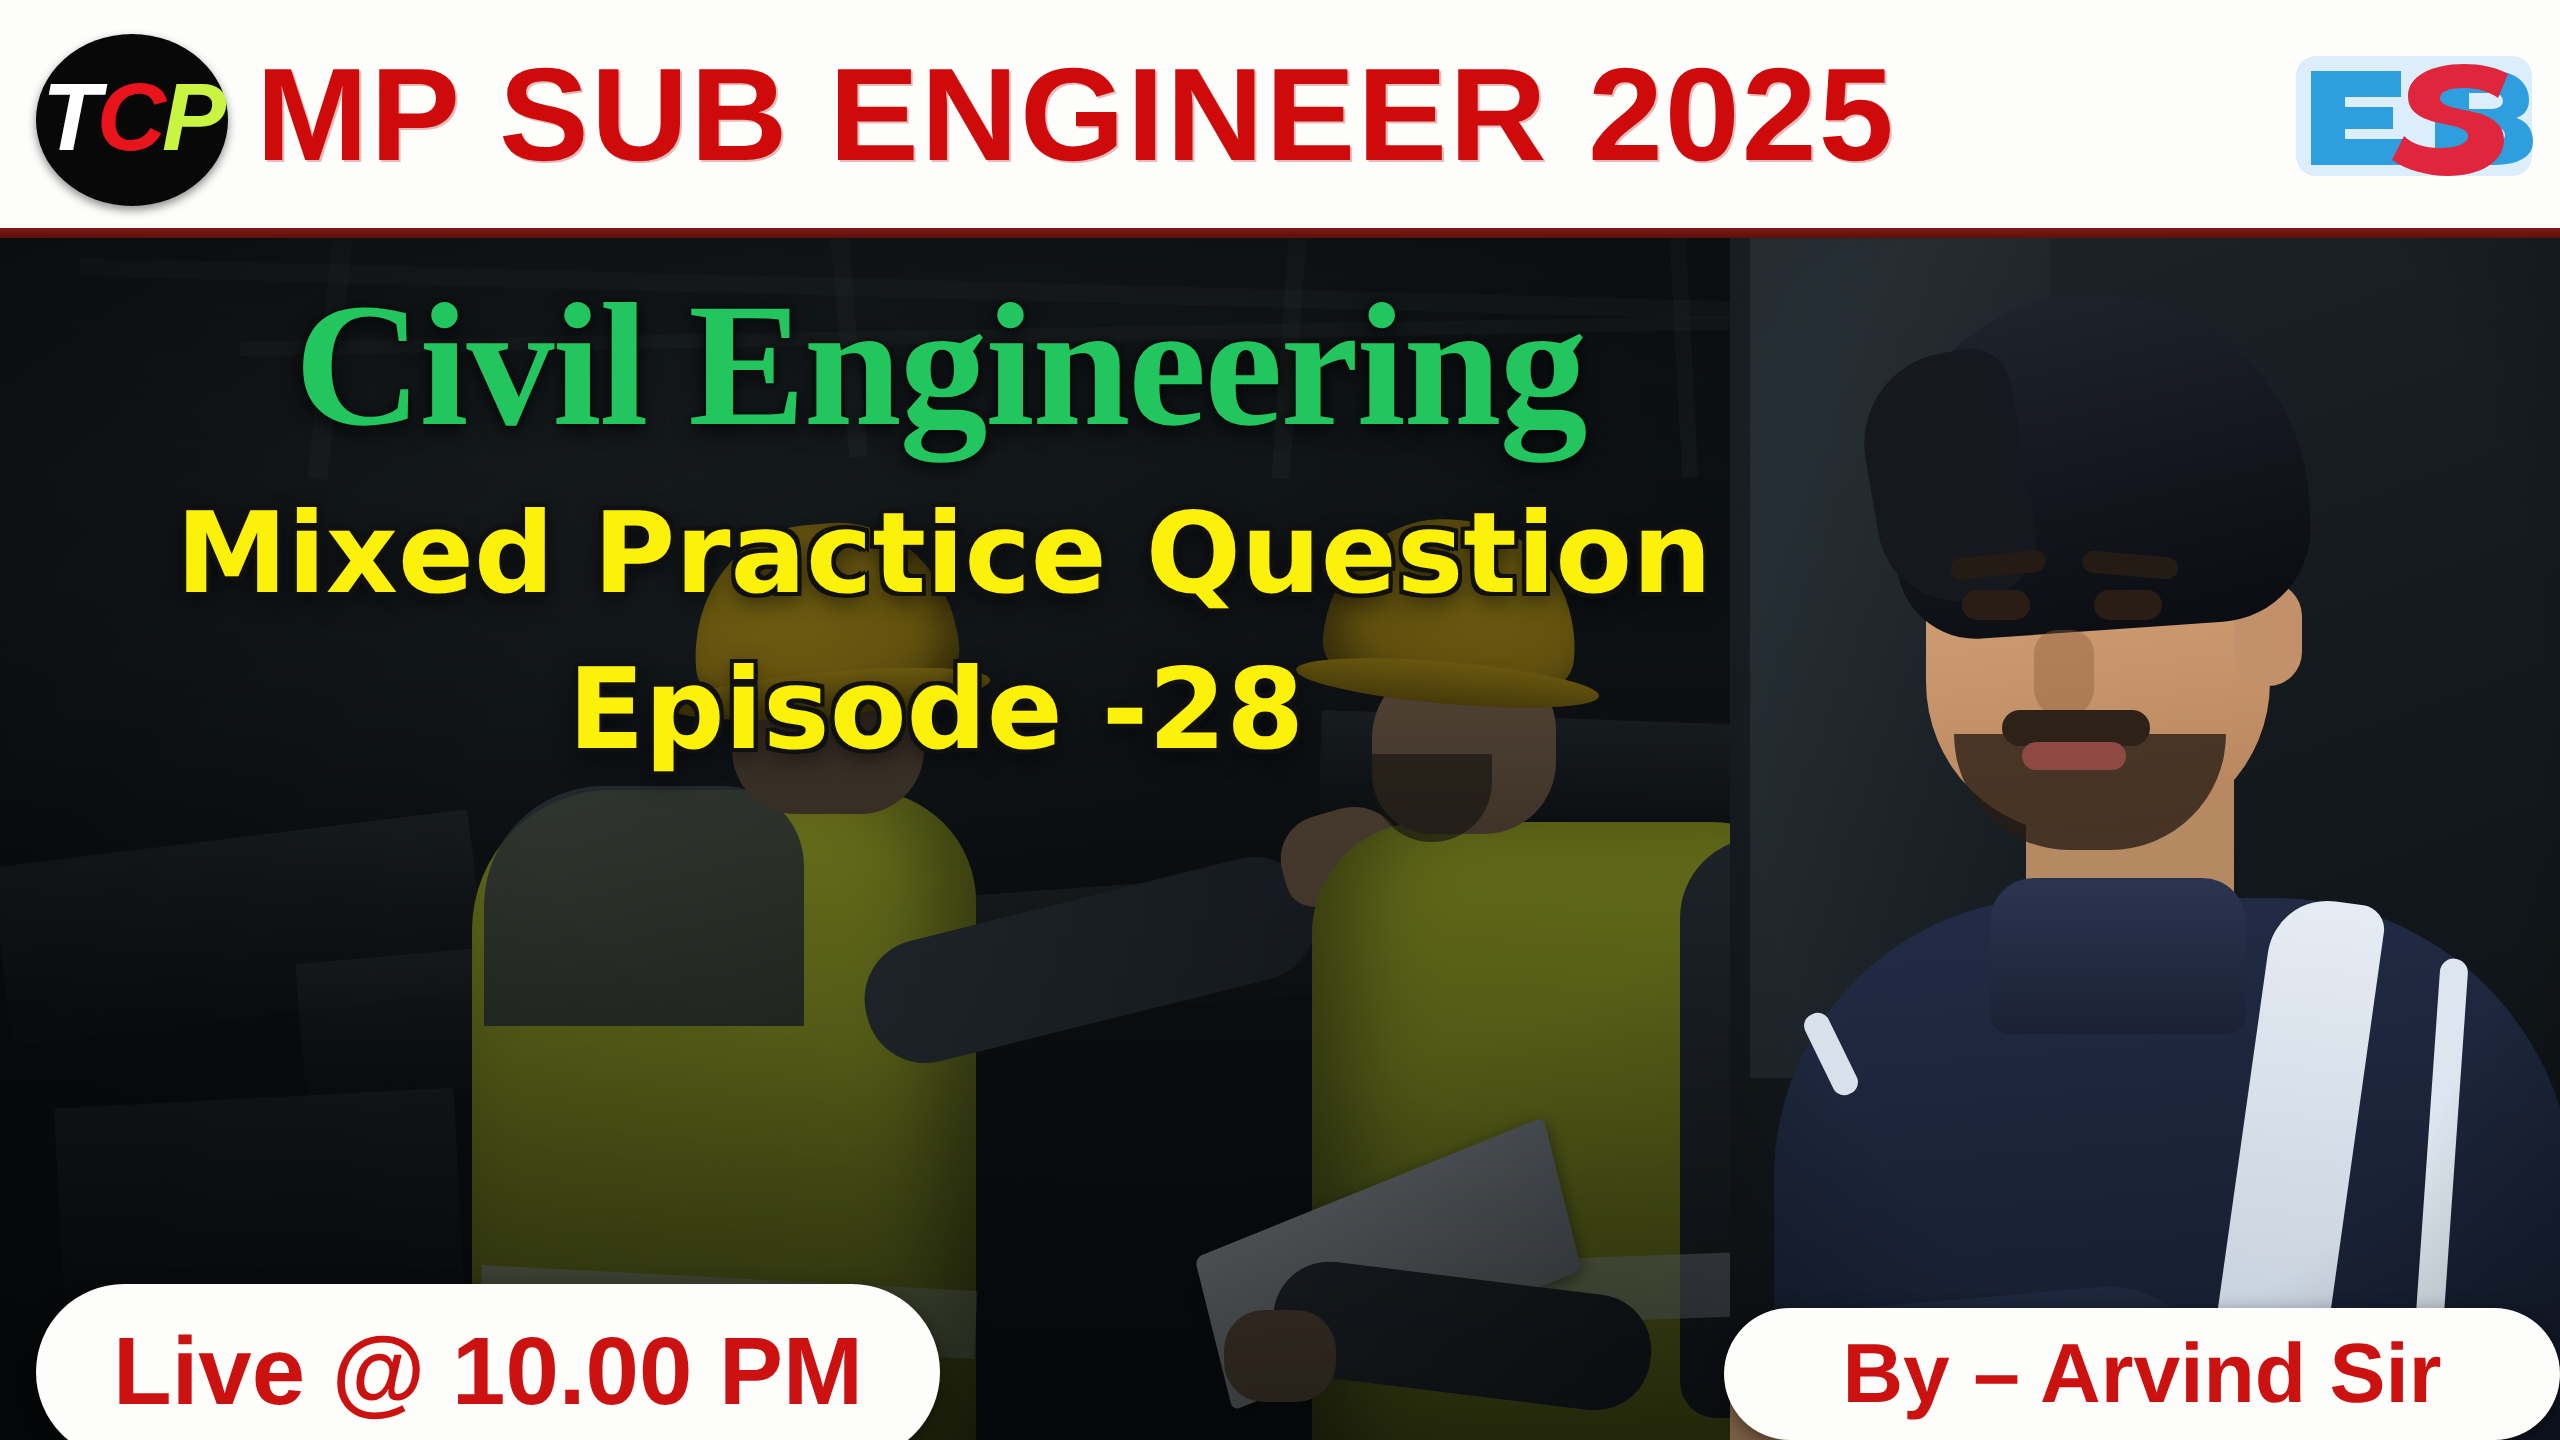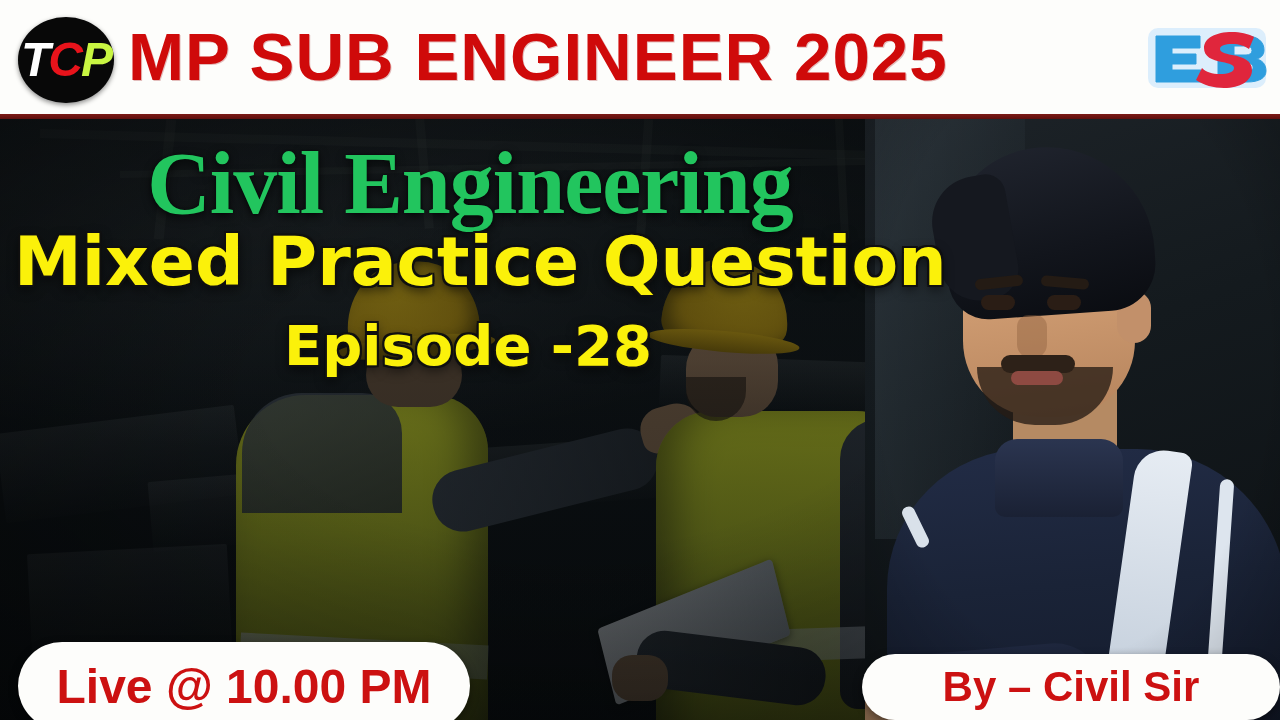--- a/index.html
+++ b/index.html
@@ -424,22 +424,23 @@
     color: #22c55e;
     letter-spacing: -1px;
     margin-left: 10px;
     text-shadow:
       0 3px 10px rgba(0,0,0,.75),
       0 0 2px rgba(0,0,0,.5);
   }
   .line-2 {
     font-family: "DejaVu Sans", sans-serif;
     font-weight: 700;
-    font-size: 68px;
+    font-size: 56px;
     color: #fbf10a;
+    margin-top: 22px;
     margin-left: 14px;
     letter-spacing: 0px;
     text-shadow:
       -2px 0 0 #101010, 2px 0 0 #101010, 0 -2px 0 #101010, 0 2px 0 #101010,
       -2px -2px 0 #101010, 2px -2px 0 #101010, -2px 2px 0 #101010, 2px 2px 0 #101010,
       0 4px 12px rgba(0,0,0,.7);
   }
   .line-3 {
     font-family: "DejaVu Sans", sans-serif;
     font-weight: 700;
@@ -594,16 +595,16 @@
         <path d="M86 8 C70 8 58 14 58 24 C58 33 66 36 76 38 C84 39.5 88 41 88 44 C88 48 82 50 74 50 C66 50 60 48 56 44 L50 56 C57 61 68 64 78 64 C94 64 106 57 106 46 C106 37 98 33 86 31 C78 29.5 74 28 74 25 C74 21.5 79 20 86 20 C93 20 99 22 103 25 L108 13 C102 9.5 94 8 86 8 Z" fill="#e0263c"></path>
       </svg>
     </div>
   </div>
   <div class="header-rule"></div>
 
   <div class="pill pill-live">
     <span>Live @ 10.00 PM</span>
   </div>
   <div class="pill pill-by">
-    <span>By – Civil Sir</span>
+    <span>By – Arvind Sir</span>
   </div>
 
 </div>
 
 </body></html>

